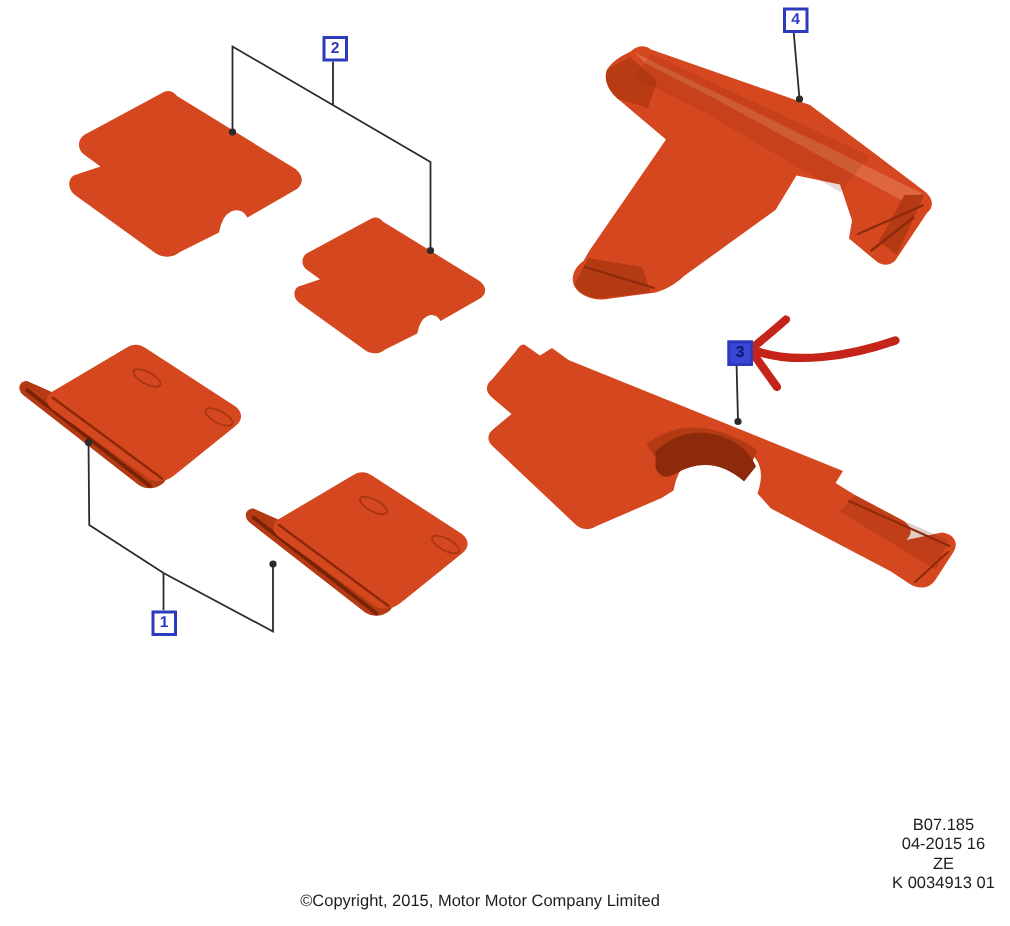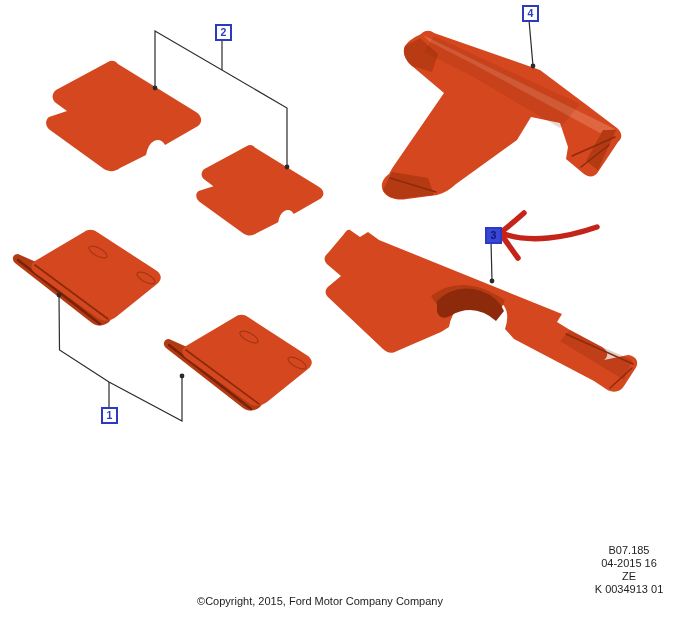--- a/index.html
+++ b/index.html
@@ -95,21 +95,21 @@
       <path d="M 500,233 C 508,227 516,220 524,213"></path>
       <path d="M 500,233 C 506,241 512,250 518,258"></path>
     </g>
   </svg>
 
   <div class="callout" style="left:101px;top:407px">1</div>
   <div class="callout" style="left:215px;top:24px">2</div>
   <div class="callout filled" style="left:485px;top:227px">3</div>
   <div class="callout" style="left:522px;top:5px">4</div>
 
-  <div class="copyright">©Copyright, 2015, Ford Motor Company Company</div>
+  <div class="copyright">©Copyright, 2015, Motor Motor Company Limited</div>
 
   <div class="stamp">
     <div>B07.185</div>
     <div>04-2015 16</div>
     <div>ZE</div>
     <div>K 0034913 01</div>
   </div>
 
 </div>
 

